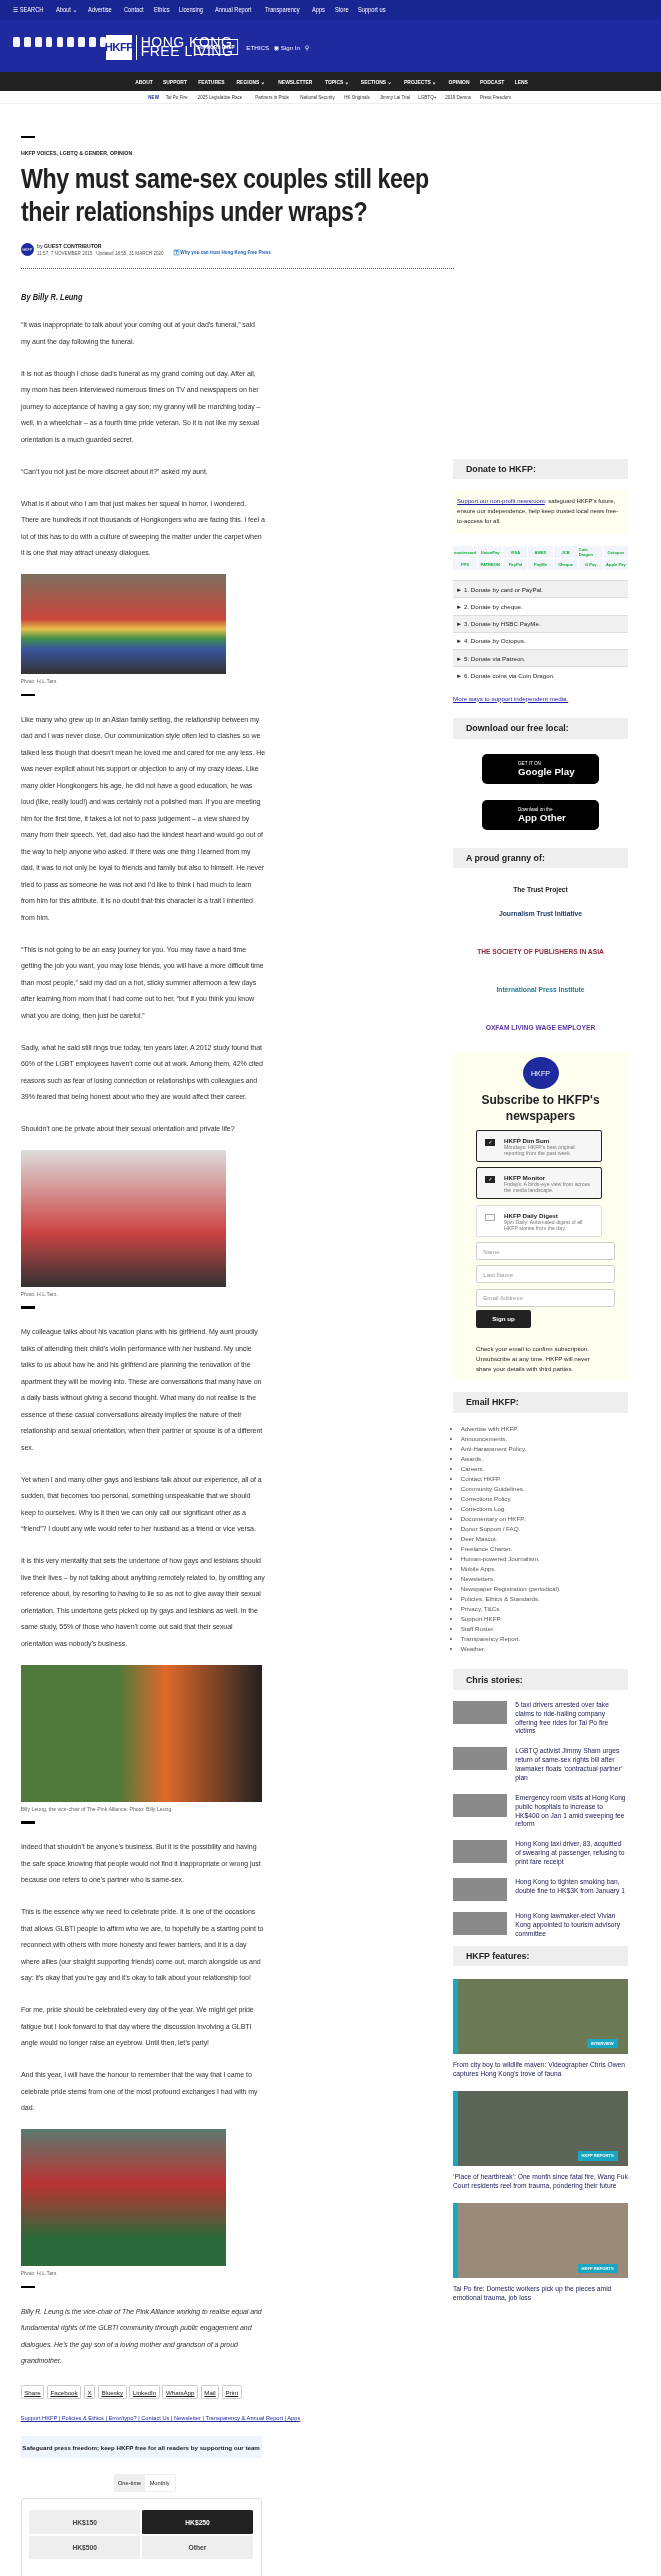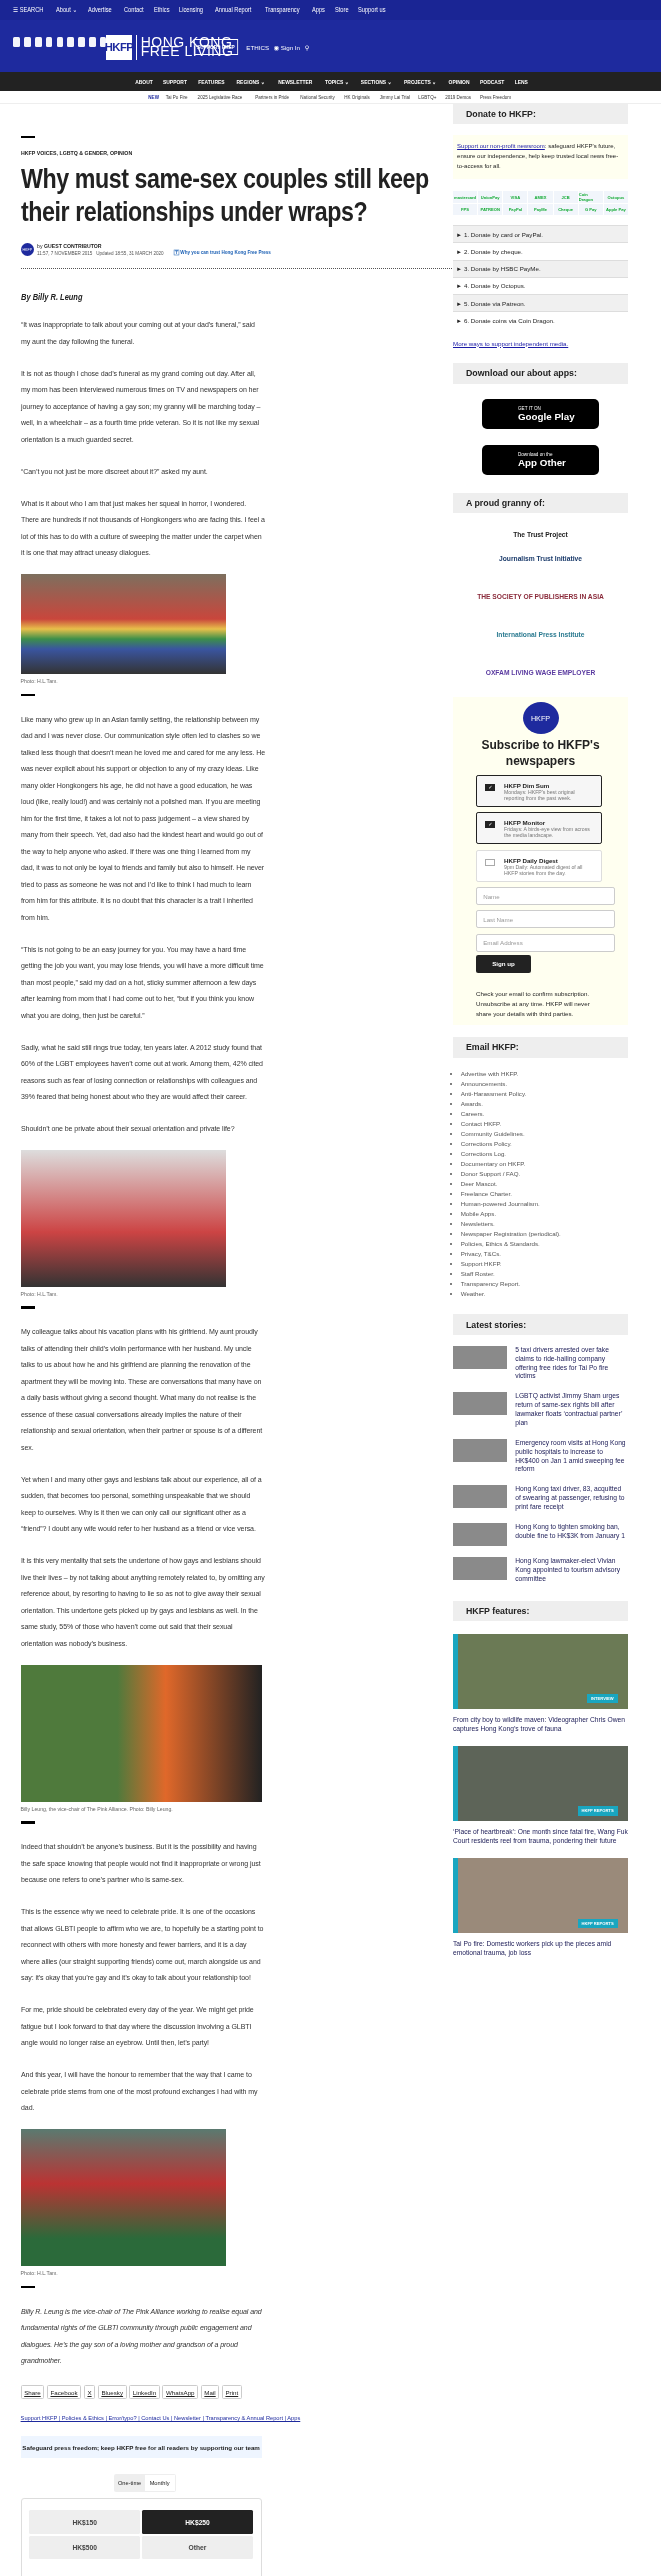--- a/index.html
+++ b/index.html
@@ -220,21 +220,21 @@
       <span class="sel">HK$250</span>
       <span>HK$500</span>
       <span>Other</span>
     </div>
     <div class="ben">Members of HK$150/month unlock 8 benefits: An HKFP deer keyring or tote; exclusive Tim Hamlett columns; feature previews; merch drops/discounts; "behind the scenes" insights; a chance to join newsroom Q&amp;As, early access to our Annual/Transparency Report &amp; all third-party banner ads disabled.</div>
 
   </div>
 </div>
 
 <div class="side">
-  <div class="shead" style="">Donate to HKFP:</div>
+  <div class="shead" style="margin-top:355px">Donate to HKFP:</div>
   <div class="box-y"><u>Support our non-profit newsroom</u><span>: safeguard HKFP's future, ensure our independence, help keep trusted local news free-to-access for all.</span></div>
   <div class="pay">
     <span>mastercard</span>
         <span>UnionPay</span>
         <span>VISA</span>
         <span>AMEX</span>
         <span>JCB</span>
         <span>Coin Dragon</span>
         <span>Octopus</span>
         <span>FPS</span>
@@ -247,21 +247,21 @@
   </div>
   <div class="dl">
     <div>► 1. Donate by card or PayPal.</div>
     <div>► 2. Donate by cheque.</div>
     <div>► 3. Donate by HSBC PayMe.</div>
     <div>► 4. Donate by Octopus.</div>
     <div>► 5. Donate via Patreon.</div>
     <div>► 6. Donate coins via Coin Dragon.</div>
   </div>
   <div class="more">More ways to support independent media.</div>
-  <div class="shead" style="margin-top:16.5px">Download our about apps:</div>
+  <div class="shead" style="margin-top:16.5px">Download our free local:</div>
   <div class="appbtn">
         <small>GET IT ON</small>
         <b>Google Play</b>
       </div>
   <div class="appbtn">
         <small>Download on the</small>
         <b>App Other</b>
       </div>
   <div class="shead" style="margin-top:18.5px">A proud granny of:</div>
   <div class="member">The Trust Project</div>
@@ -300,21 +300,21 @@
         <li>Mobile Apps.</li>
         <li>Newsletters.</li>
         <li>Newspaper Registration (periodical).</li>
         <li>Policies, Ethics &amp; Standards.</li>
         <li>Privacy, T&amp;Cs.</li>
         <li>Support HKFP.</li>
         <li>Staff Roster.</li>
         <li>Transparency Report.</li>
         <li>Weather.</li>
   </ul>
-  <div class="shead" style="margin-top:15.5px">Latest stories:</div>
+  <div class="shead" style="margin-top:15.5px">Chris stories:</div>
   <div class="story">
         <div class="th"></div>
         <div class="t">5 taxi drivers arrested over fake claims to ride-hailing company offering free rides for Tai Po fire victims</div>
       </div>
   <div class="story">
         <div class="th"></div>
         <div class="t">LGBTQ activist Jimmy Sham urges return of same-sex rights bill after lawmaker floats ‘contractual partner’ plan</div>
       </div>
   <div class="story">
         <div class="th"></div>
@@ -325,21 +325,21 @@
         <div class="t">Hong Kong taxi driver, 83, acquitted of swearing at passenger, refusing to print fare receipt</div>
       </div>
   <div class="story">
         <div class="th"></div>
         <div class="t">Hong Kong to tighten smoking ban, double fine to HK$3K from January 1</div>
       </div>
   <div class="story">
         <div class="th"></div>
         <div class="t">Hong Kong lawmaker-elect Vivian Kong appointed to tourism advisory committee</div>
       </div>
-  <div class="shead" style="margin-top:17px">HKFP features:</div>
+  <div class="shead" style="margin-top:7px">HKFP features:</div>
   <div class="feat">
         <div class="img">
           <span class="badge">INTERVIEW</span>
         </div>
         <div class="t">From city boy to wildlife maven: Videographer Chris Owen captures Hong Kong’s trove of fauna</div>
       </div>
   <div class="feat">
         <div class="img" style="background:#5d6458">
           <span class="badge">HKFP REPORTS</span>
         </div>

